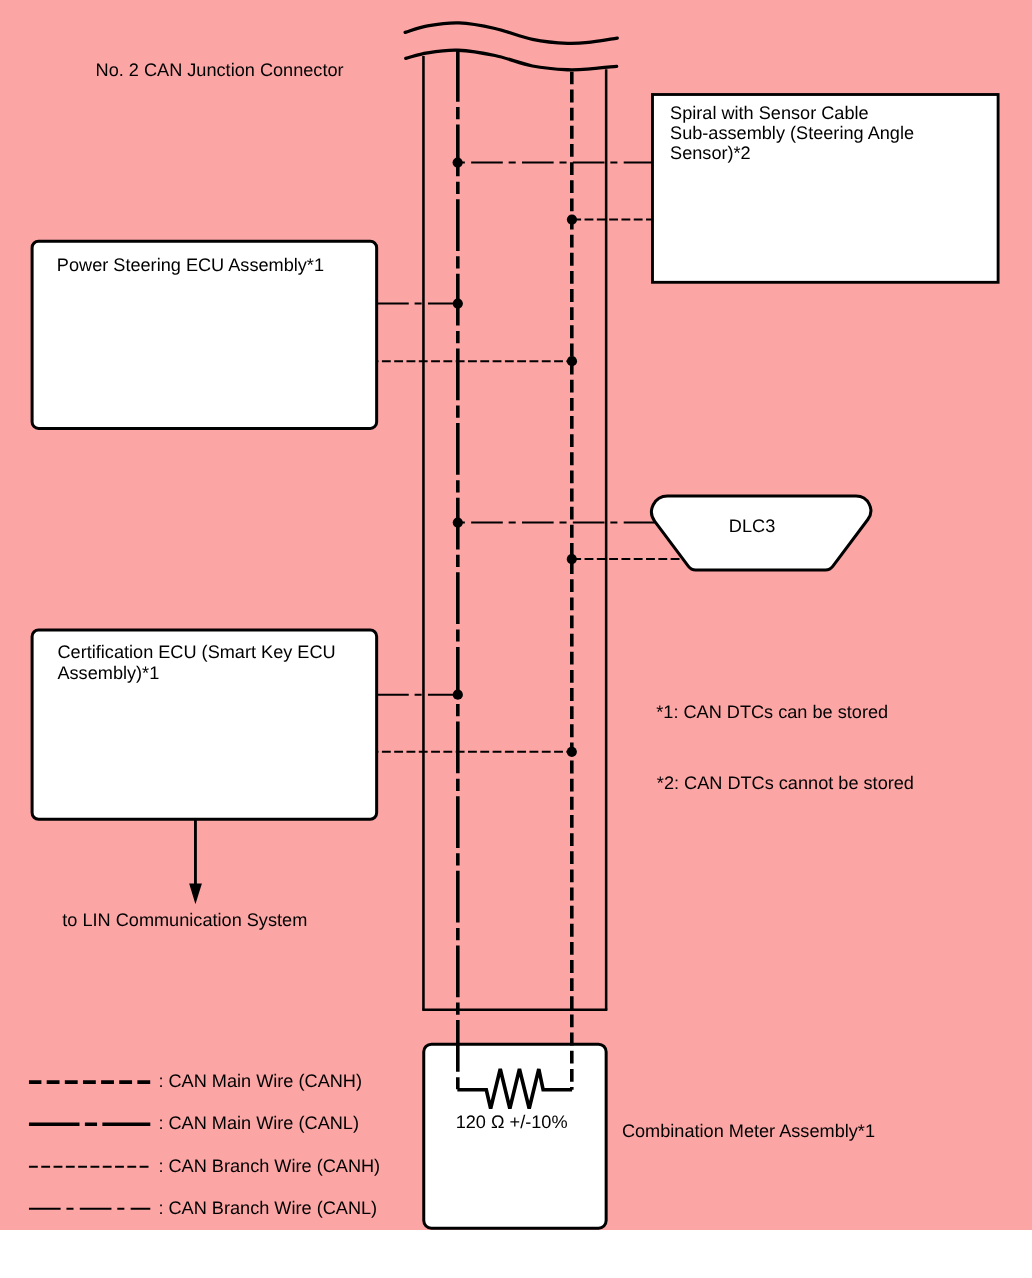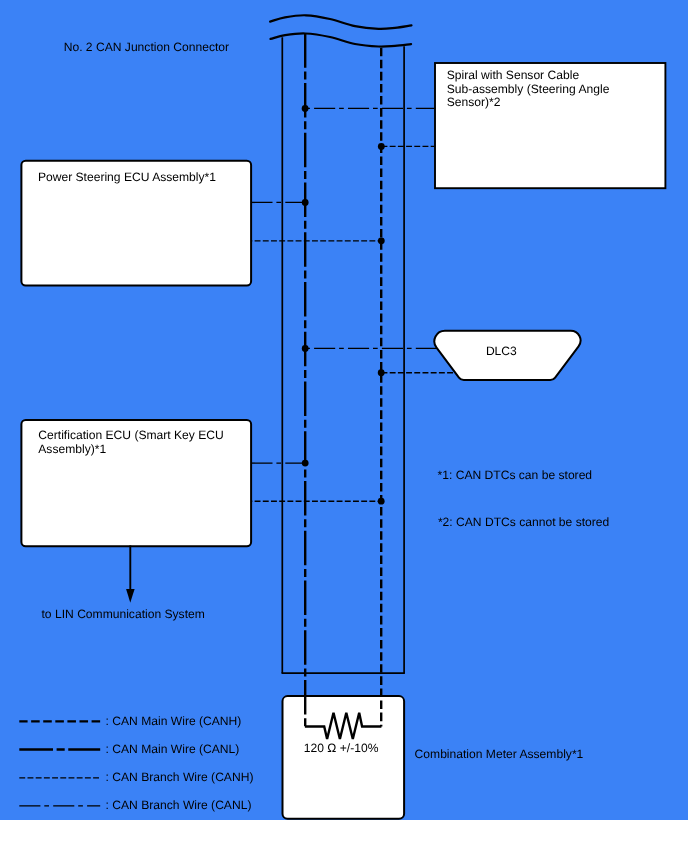--- a/index.html
+++ b/index.html
@@ -6,21 +6,21 @@
   html, body {
     margin: 0;
     padding: 0;
     width: 688px;
     height: 852px;
     background: #ffffff;
     font-family: "Liberation Sans", sans-serif;
     color: #000000;
     overflow: hidden;
   }
-  #page { position: relative; width: 688px; height: 820px; background:#3b82f6; transform: translateZ(0); }
+  #page { position: relative; width: 688px; height: 820px; background:#fca5a5; transform: translateZ(0); }
   svg.diagram { position: absolute; left: 0; top: 0; width: 688px; height: 852px; display:block; will-change: transform; }
   .solid-box { fill:#fff; stroke:#000; stroke-width:2.0; }
   .thin-box  { fill:#fff; stroke:#000; stroke-width:1.9; }
   .rail      { fill:none; stroke:#000; stroke-width:1.7; }
   .wave      { fill:none; stroke:#000; stroke-width:2.2; stroke-linecap:round; }
   .canl-main { fill:none; stroke:#000; stroke-width:2.4; stroke-dasharray:34.5 3.6 8.1 3.55; stroke-dashoffset:0.8; }
   .canh-main { fill:none; stroke:#000; stroke-width:2.4; stroke-dasharray:8.56 3.53; stroke-dashoffset:0.26; }
   .canl-br   { fill:none; stroke:#000; stroke-width:1.35; stroke-dasharray:21.1 3.9 4.7 4.2; }
   .canh-br   { fill:none; stroke:#000; stroke-width:1.35; stroke-dasharray:5.9 2.3; }
   .br-right  { stroke-dashoffset:25.0; }

